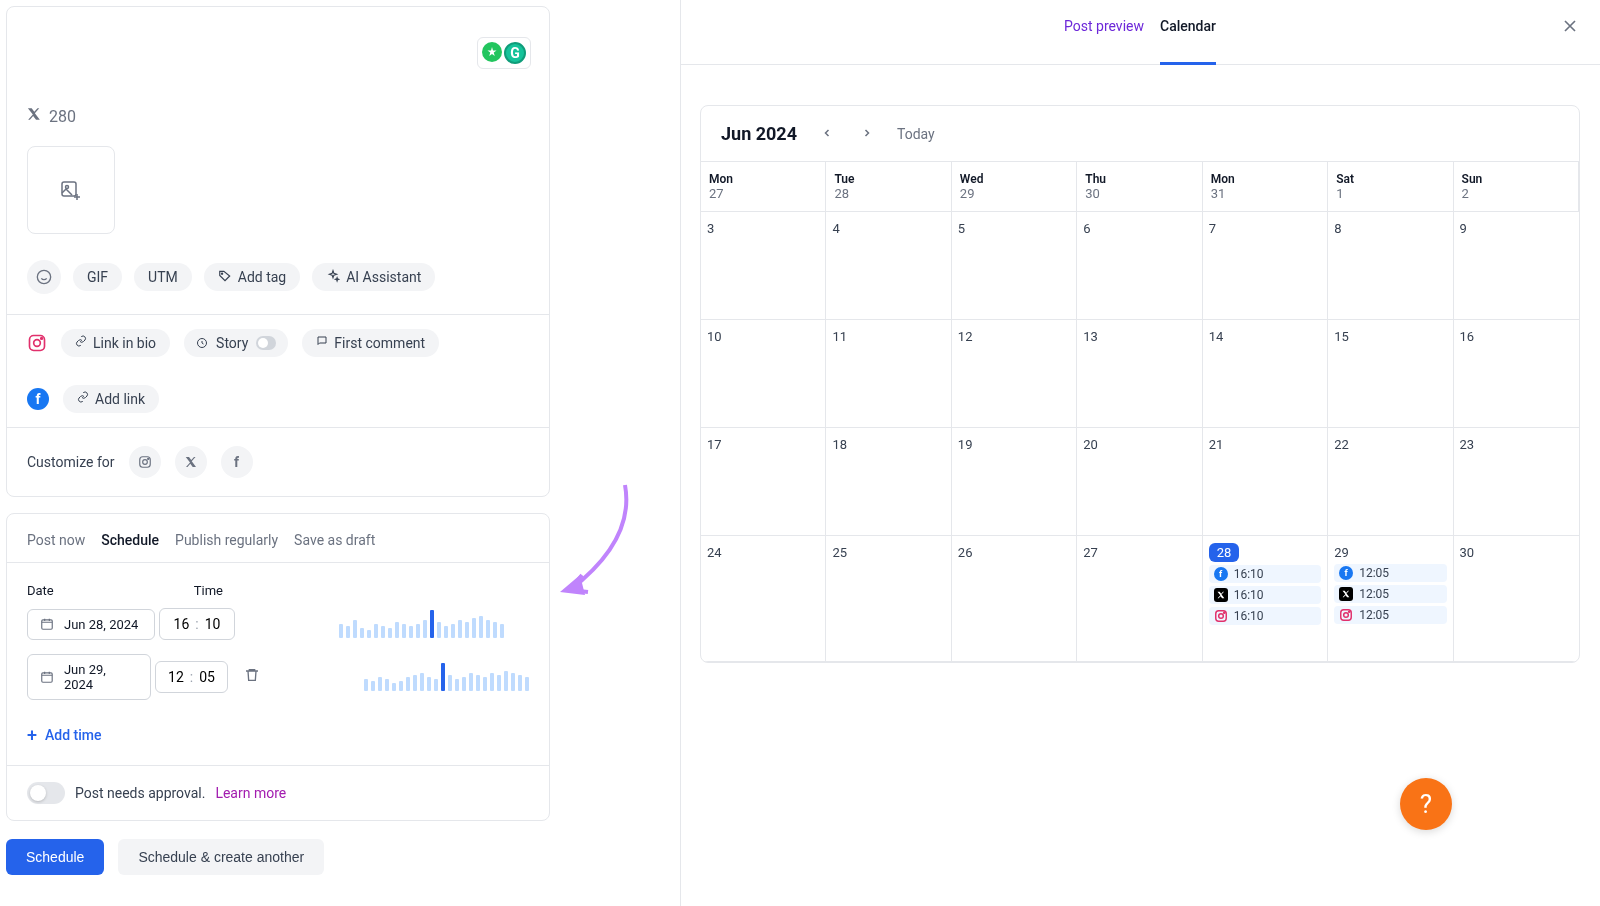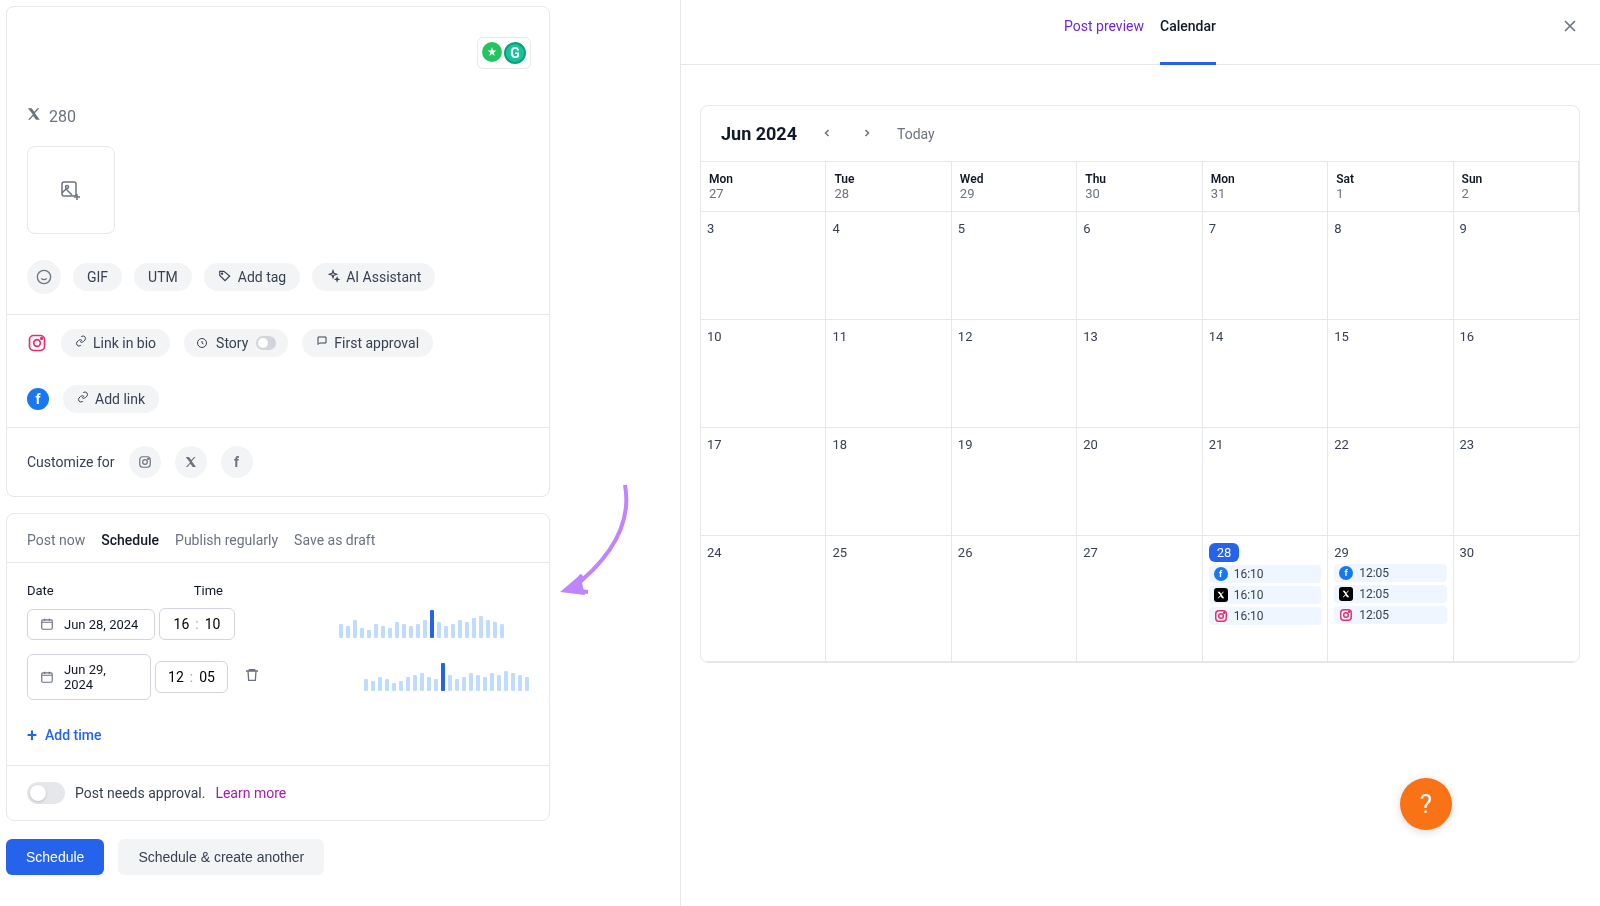--- a/index.html
+++ b/index.html
@@ -682,21 +682,21 @@
               <circle cx="12" cy="12" r="9"></circle>
               <path d="M12 8v4l3 2"></path>
             </svg>
           <span>Story</span>
           <div class="mini-toggle"></div>
         </div>
         <div class="pill">
           <svg width="12" height="12" viewBox="0 0 24 24" fill="none" stroke="currentColor" stroke-width="2">
               <path d="M4 4h16v12H7l-3 3z"></path>
             </svg>
-          <span>First approval</span>
+          <span>First comment</span>
         </div>
       </div>
 
       <div class="social-row">
         <div class="fb-icon">f</div>
         <div class="pill">
           <svg width="12" height="12" viewBox="0 0 24 24" fill="none" stroke="currentColor" stroke-width="2">
               <path d="M10 13a5 5 0 007 0l3-3a5 5 0 00-7-7l-1 1M14 11a5 5 0 00-7 0l-3 3a5 5 0 007 7l1-1"></path>
             </svg>
           <span>Add link</span>

